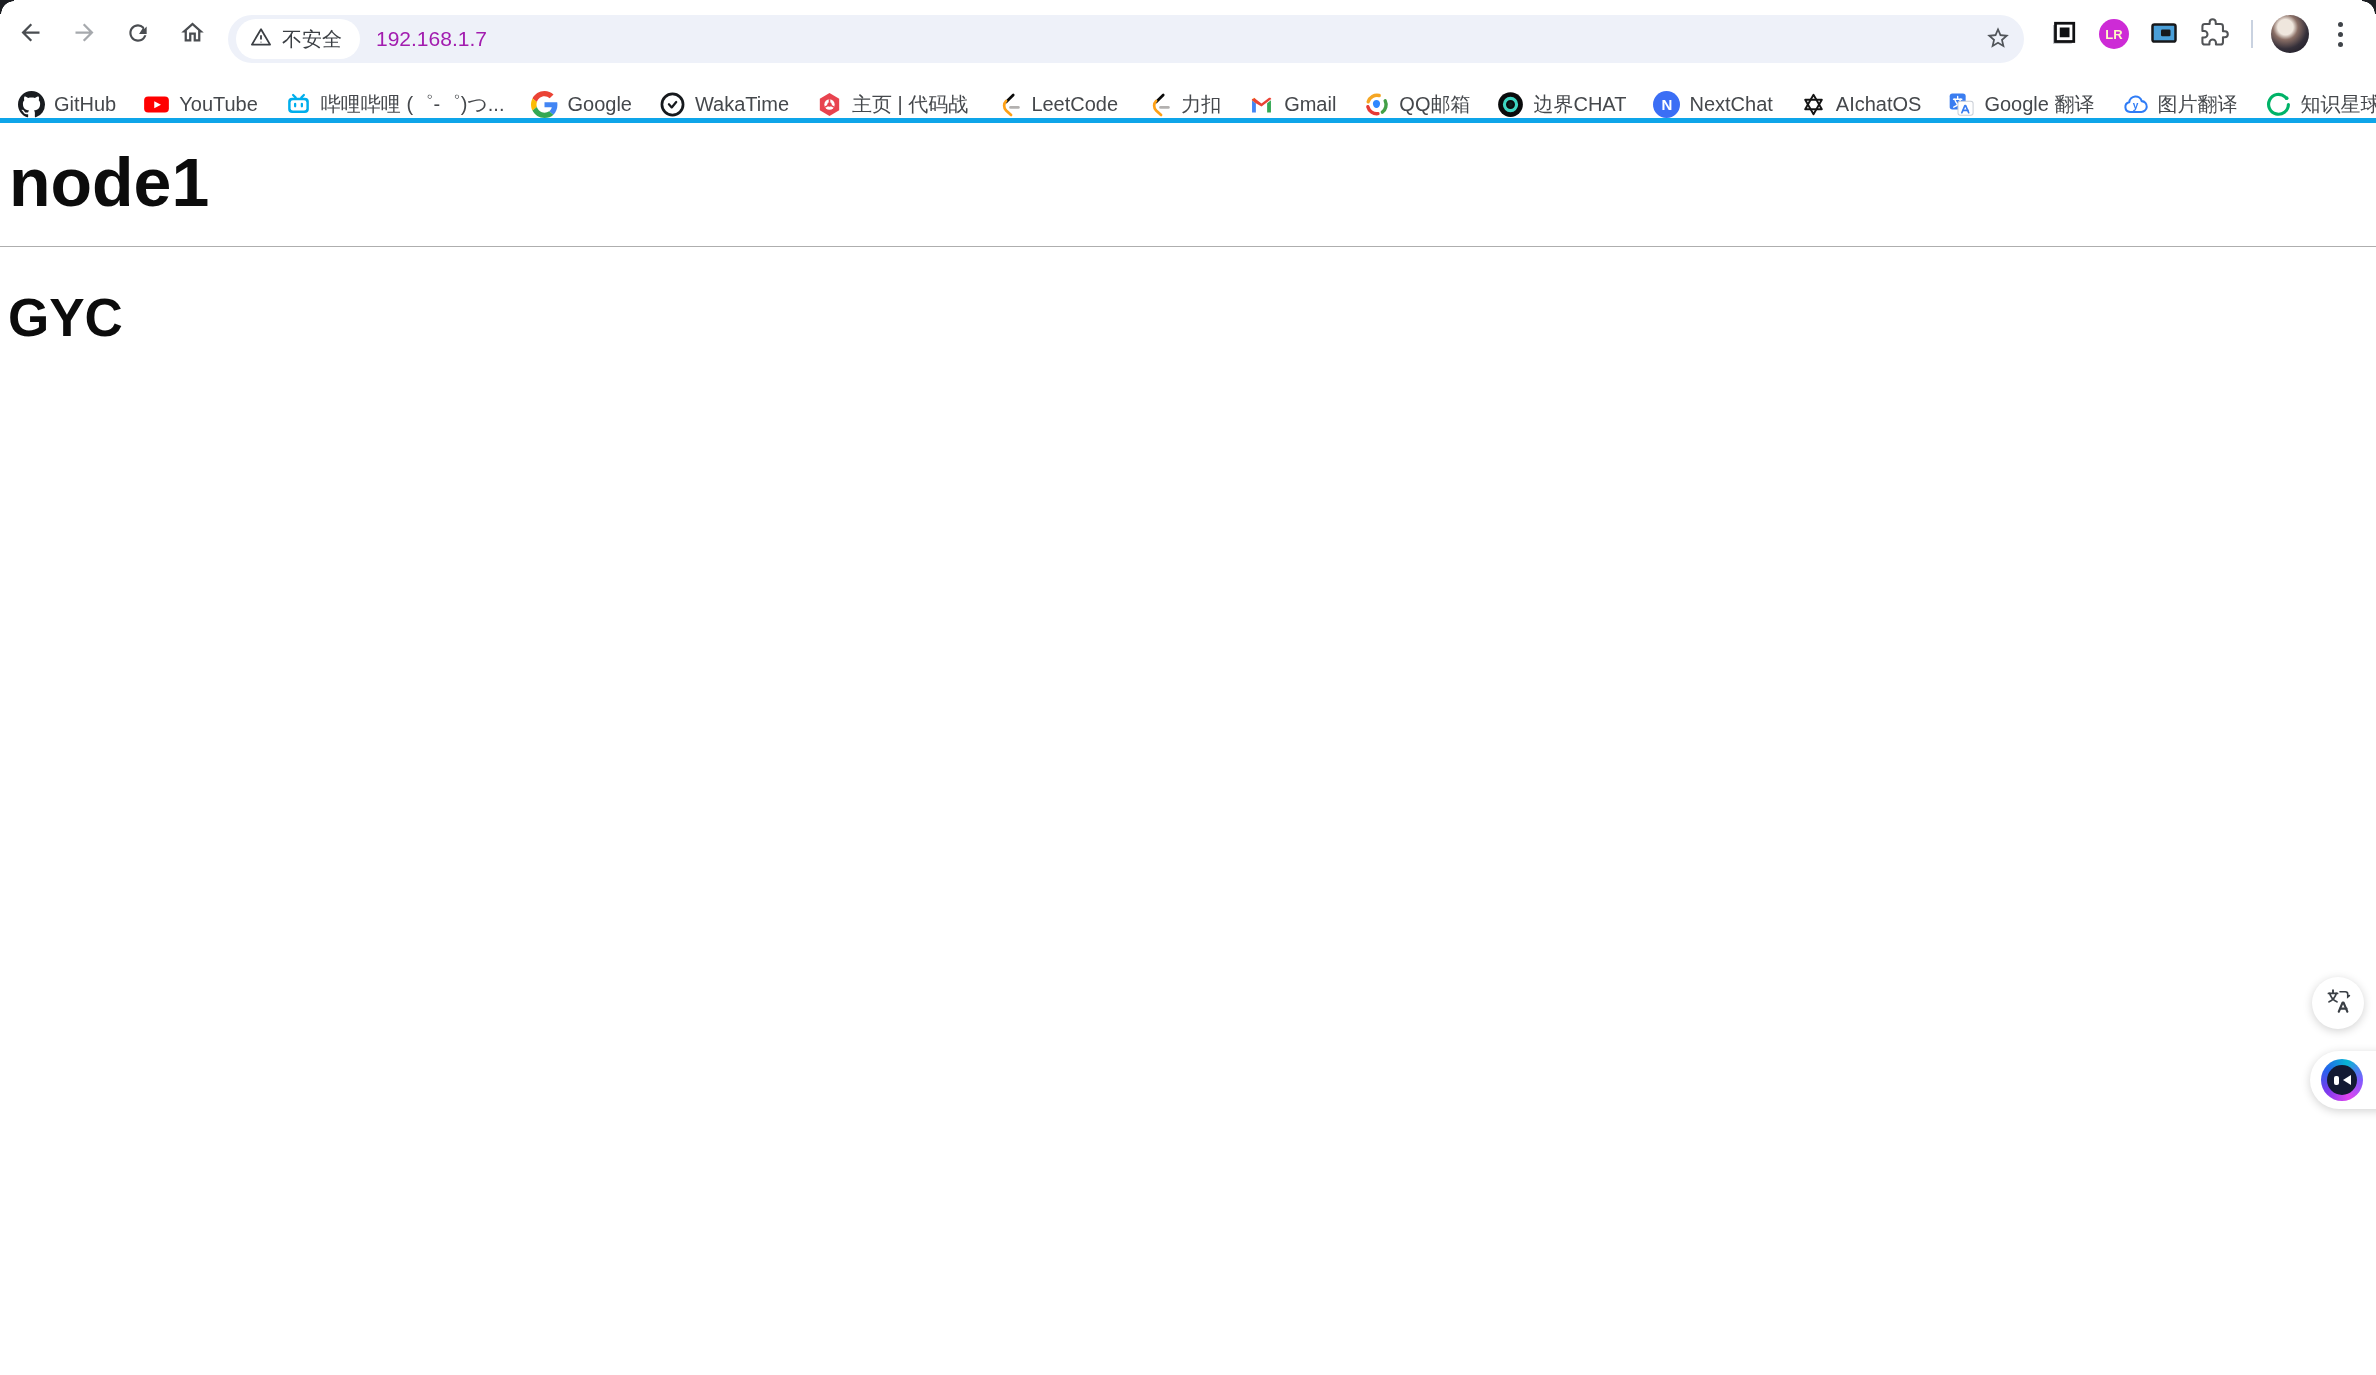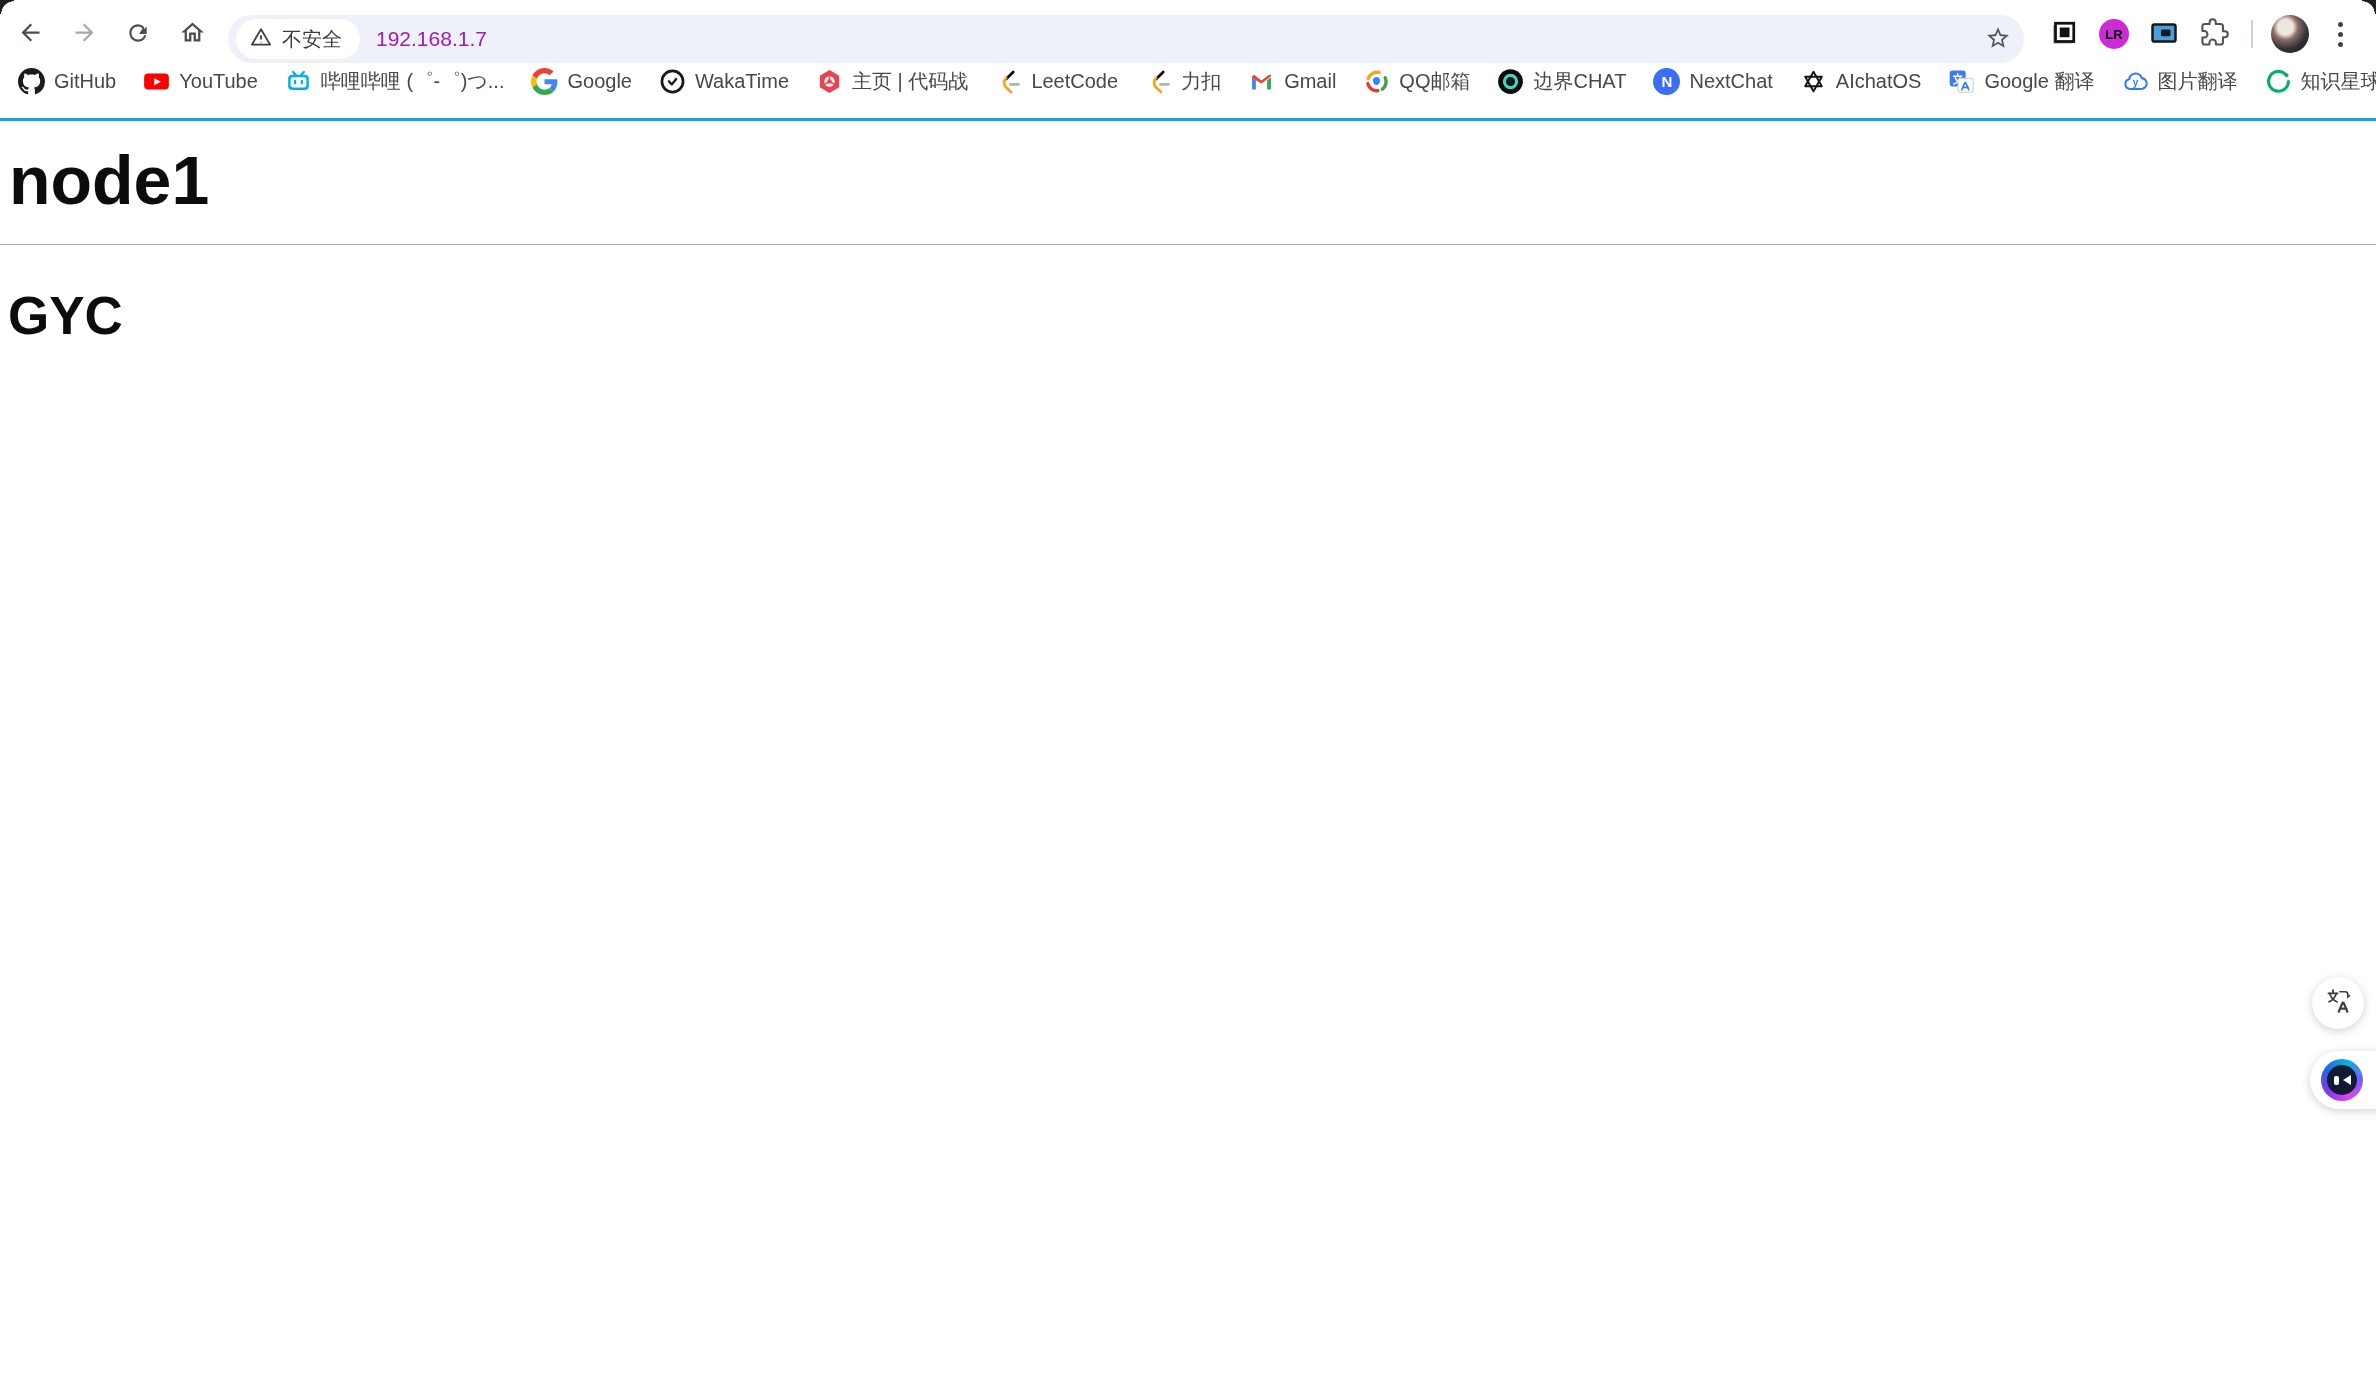--- a/index.html
+++ b/index.html
@@ -16,22 +16,22 @@
         padding:0 18px 0 13px;margin-left:2px;}
   .chip-label{font-size:20px;color:#3b3f44;white-space:nowrap;}
   .url{margin-left:16px;font-size:21px;color:#a21caf;flex:1;white-space:nowrap;overflow:hidden;}
   .ext-group{display:flex;align-items:center;gap:6px;}
   .vdiv{width:2px;height:28px;background:#c9d2e0;margin:0 9px;}
   .avatar{width:38px;height:38px;border-radius:50%;
           background:radial-gradient(circle at 38% 32%, #efe6dd 0 22%, #8a6f66 36%, #35303a 62%, #15131d 100%);}
   .kebab-dots{display:flex;flex-direction:column;gap:5px;}
   .kebab-dots i{width:5px;height:5px;border-radius:50%;background:#3f4449;display:block;}
   
-  .bookmarks{height:50px;display:flex;align-items:flex-start;gap:27px;padding:0 30px 0 18px;
-             background:#fff;border-bottom:3px solid #0ea5e9;}
+  .bookmarks{height:50px;display:flex;align-items:flex-end;gap:27px;padding:0 30px 0 18px;
+             background:#fff;border-bottom:5px solid #0ea5e9;}
   .bm{display:flex;align-items:center;gap:9px;cursor:pointer;flex:0 0 auto;}
   .bm .bi{width:27px;height:27px;display:flex;align-items:center;justify-content:center;}
   .bm .bi svg{width:27px;height:27px;display:block;}
   .bm .bl{font-size:20px;color:#45484c;white-space:nowrap;}
   
   .content{background:#fff;}
   .content h1{font-size:68px;line-height:1.1;font-weight:bold;color:#0c0c0c;margin:22px 0 0 9px;}
   .content hr{border:none;border-top:1.6px solid #aeaeae;margin:26px 0 0 0;}
   .content h2{font-size:53px;line-height:1.1;font-weight:bold;color:#0c0c0c;margin:42px 0 0 8px;}
   
@@ -112,21 +112,21 @@
         <span>
           <svg width="30" height="30" viewBox="0 0 24 24">
             <rect x="3.2" y="5.6" width="15" height="15" fill="#b9bcc0"></rect>
             <rect x="5.2" y="4.2" width="14.6" height="14.6" fill="#fff" stroke="#101113" stroke-width="2.2"></rect>
             <rect x="8.6" y="7.6" width="7.8" height="7.8" fill="#101113"></rect>
           </svg>
         </span>
       </button>
       <button class="icon-btn">
         <span style="width:30px;height:30px;border-radius:50%;background:#cd2bd6;display:flex;align-items:center;justify-content:center;">
-          <span style="color:#000000;font-size:13px;font-weight:bold;letter-spacing:0;">LR</span>
+          <span style="color:#fef9c3;font-size:13px;font-weight:bold;letter-spacing:0;">LR</span>
         </span>
       </button>
       <button class="icon-btn">
         <span>
           <svg width="30" height="30" viewBox="0 0 24 24">
             <rect x="2.8" y="5.2" width="18.4" height="13.6" rx="1.5" fill="#4a9fd8" stroke="#17181a" stroke-width="2"></rect>
             <rect x="9.6" y="9.2" width="7.6" height="5.4" rx="1" fill="#17181a"></rect>
           </svg>
         </span>
       </button>

